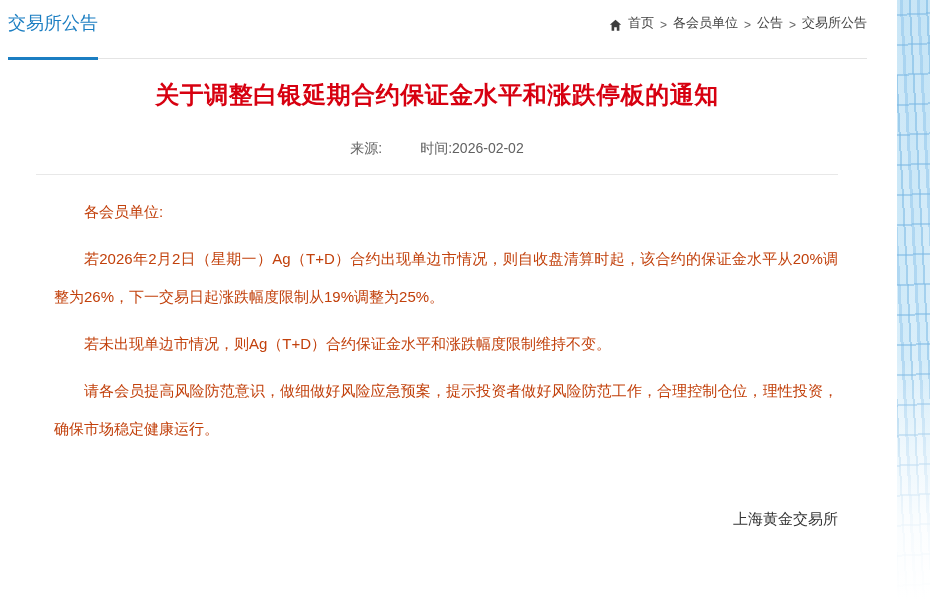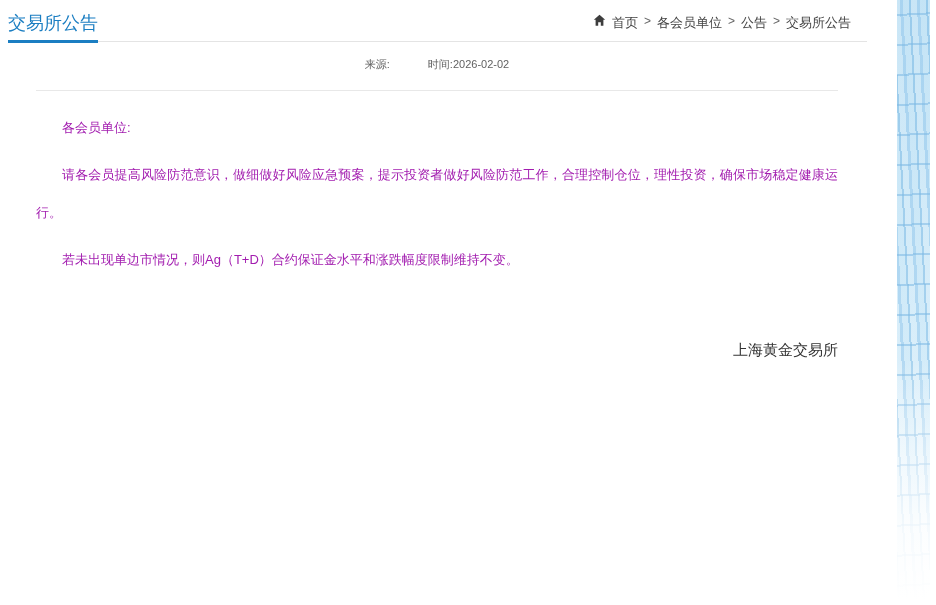--- a/index.html
+++ b/index.html
@@ -16,57 +16,57 @@
     position: absolute; left: 897px; top: 0; width: 33px; height: 600px;
     background:
       linear-gradient(to bottom, rgba(255,255,255,0) 60%, rgba(255,255,255,.85) 88%, #fff 100%),
       repeating-linear-gradient(177deg, rgba(255,255,255,0) 0 14px, rgba(125,185,228,.55) 14px 16px, rgba(255,255,255,0) 16px 30px),
       repeating-linear-gradient(87deg, rgba(166,210,240,.70) 0 3px, rgba(214,238,250,.55) 3px 9px, rgba(140,195,232,.60) 9px 11px, rgba(228,244,252,.50) 11px 17px),
       linear-gradient(to bottom, #aed7f0 0%, #cce7f7 55%, #eaf5fc 85%, #ffffff 100%);
   }
 
   
   .header {
-    position: absolute; left: 8px; right: 69px; top: 0; height: 42px;
+    position: absolute; left: 8px; right: 69px; top: 0; height: 59px;
     border-bottom: 1px solid #e4e4e4;
   }
   .section-title {
     position: absolute; left: 0; top: 11px;
     font-size: 18px; font-weight: normal; color: #1b7ec2;
   }
   .blue-bar {
     position: absolute; left: 0; bottom: -2px;
     width: 90px; height: 3px; background: #1b7ec2;
   }
   .breadcrumb {
-    position: absolute; right: 16px; top: 14px;
+    position: absolute; right: 0; top: 14px;
     font-size: 13px; color: #444;
-    display: flex; align-items: flex-start; white-space: nowrap;
+    display: flex; align-items: flex-end; white-space: nowrap;
   }
   .breadcrumb a { color: #444; text-decoration: none; cursor: pointer; }
   .breadcrumb .sep { margin: 0 6px; color: #666; font-size: 12px; }
   .home-ico { display: inline-flex; margin-right: 6px; }
   .home-ico svg { display: block; }
 
   
   .article { position: absolute; left: 36px; top: 42px; width: 802px; }
   .title {
     margin-top: 38px; text-align: center;
     font-size: 24px; font-weight: bold; letter-spacing: 0.5px;
     color: #d70010; line-height: 30px;
   }
   .meta {
-    margin-top: 14px; text-align: center;
-    font-size: 11px; color: #616161; line-height: 16px;
+    margin-top: 30px; text-align: center;
+    font-size: 14px; color: #616161; line-height: 16px;
   }
   .meta .gap { display: inline-block; width: 38px; }
   .divider { margin-top: 18px; border-top: 1px solid #e8e8e8; }
   .para {
-    font-size: 13px; line-height: 38px; color: #a21caf;
-    text-indent: 2em; text-align: justify; margin-top: 9px;
+    font-size: 15px; line-height: 38px; color: #c2410c;
+    text-indent: 2em; text-align: justify; margin-top: 9px; margin-left: 18px;
   }
   .para.first { margin-top: 18px; }
   .signature {
     margin-top: 52px; text-align: right;
     font-size: 15px; line-height: 38px; color: #333;
   }
 </style>
 </head>
 <body>
 
@@ -85,23 +85,25 @@
     <span class="sep">&gt;</span>
     <a>各会员单位</a>
     <span class="sep">&gt;</span>
     <a>公告</a>
     <span class="sep">&gt;</span>
     <span class="current">交易所公告</span>
   </nav>
 </div>
 
 <main class="article">
+  <h1 class="title">关于调整白银延期合约保证金水平和涨跌停板的通知</h1>
   <div class="meta">
     <span>来源:</span><span class="gap"></span><span>时间:</span><span>2026-02-02</span>
   </div>
   <div class="divider"></div>
 
   <p class="para first">各会员单位:</p>
+  <p class="para">若2026年2月2日（星期一）Ag（T+D）合约出现单边市情况，则自收盘清算时起，该合约的保证金水平从20%调整为26%，下一交易日起涨跌幅度限制从19%调整为25%。</p>
+  <p class="para">若未出现单边市情况，则Ag（T+D）合约保证金水平和涨跌幅度限制维持不变。</p>
   <p class="para">请各会员提高风险防范意识，做细做好风险应急预案，提示投资者做好风险防范工作，合理控制仓位，理性投资，确保市场稳定健康运行。</p>
-  <p class="para">若未出现单边市情况，则Ag（T+D）合约保证金水平和涨跌幅度限制维持不变。</p>
 
   <p class="signature">上海黄金交易所</p>
 </main>
 
 </body></html>

